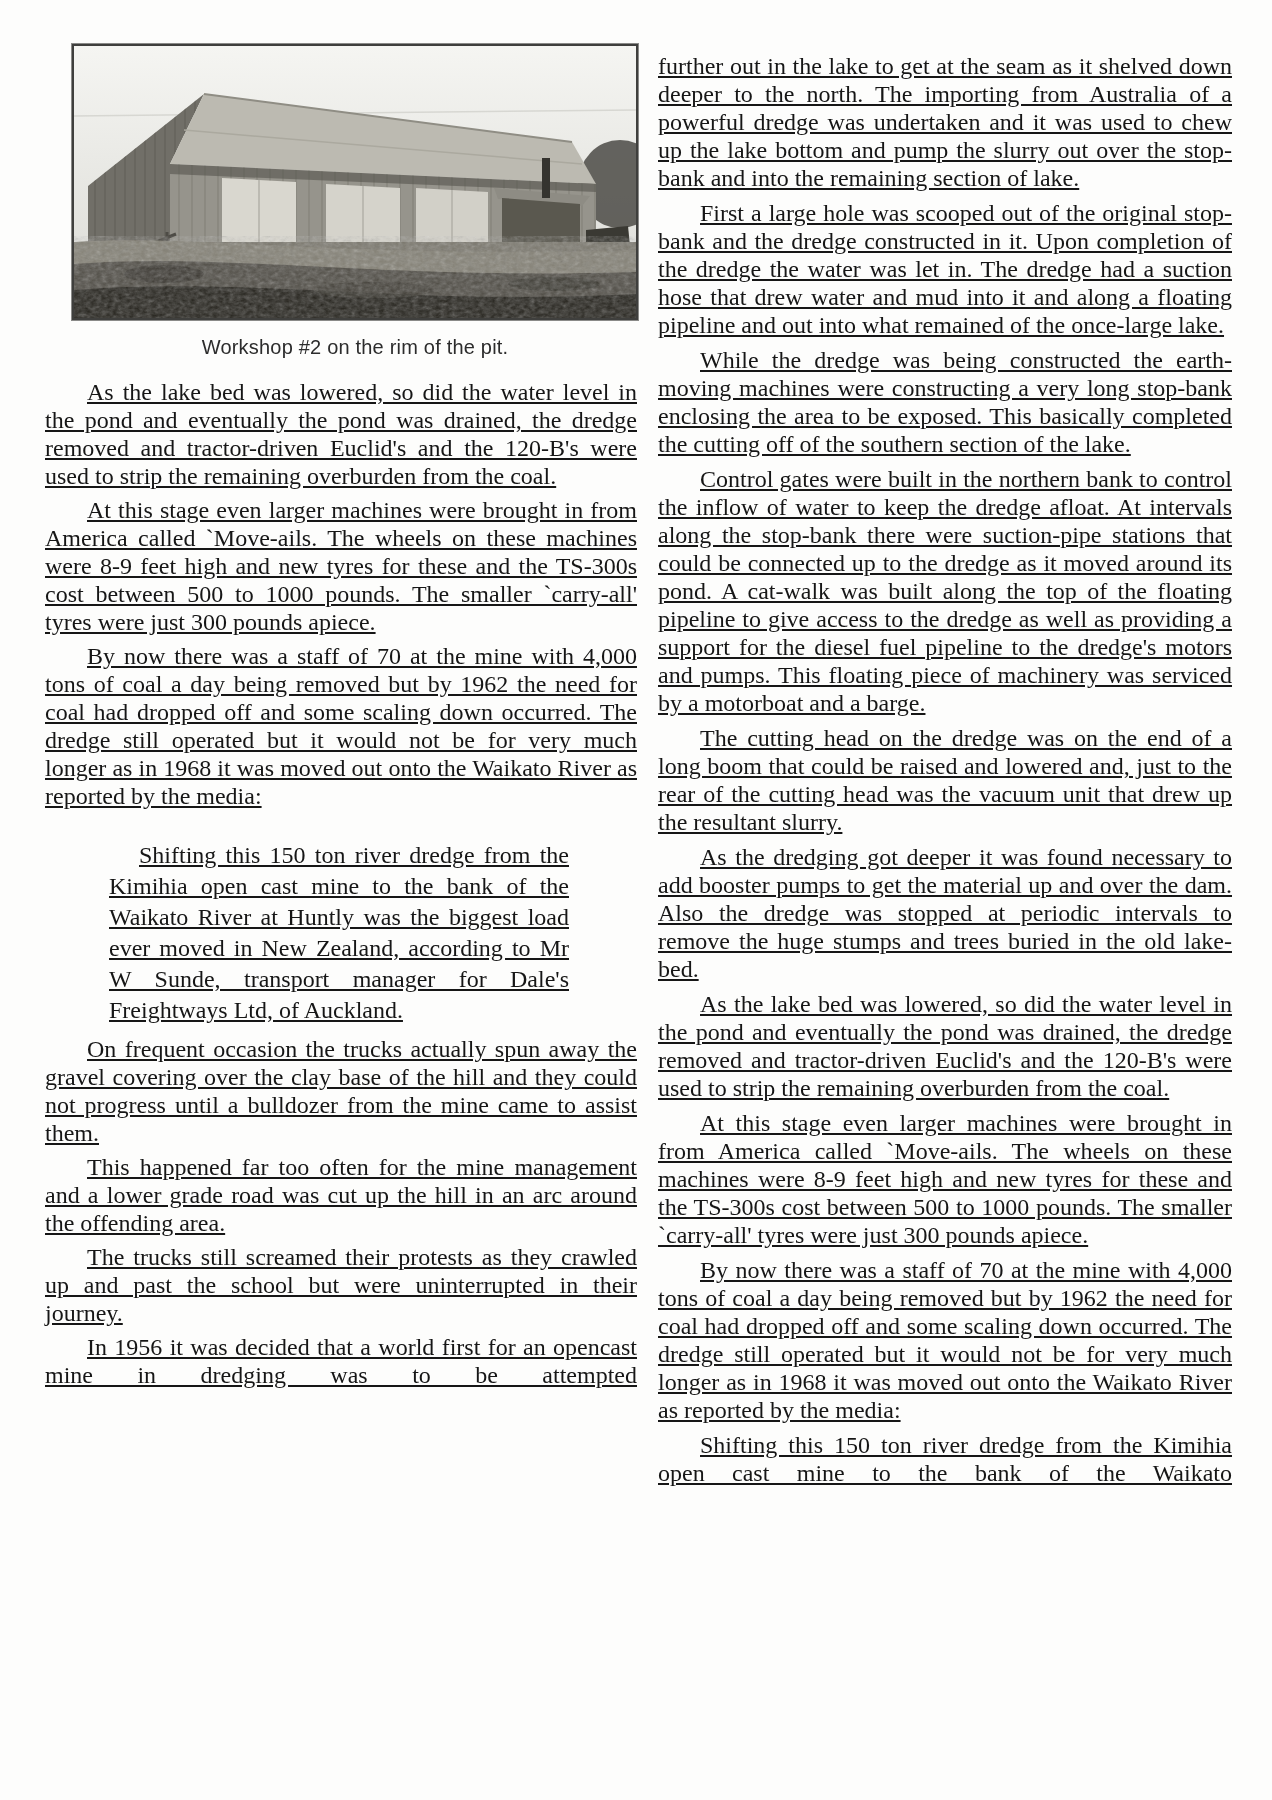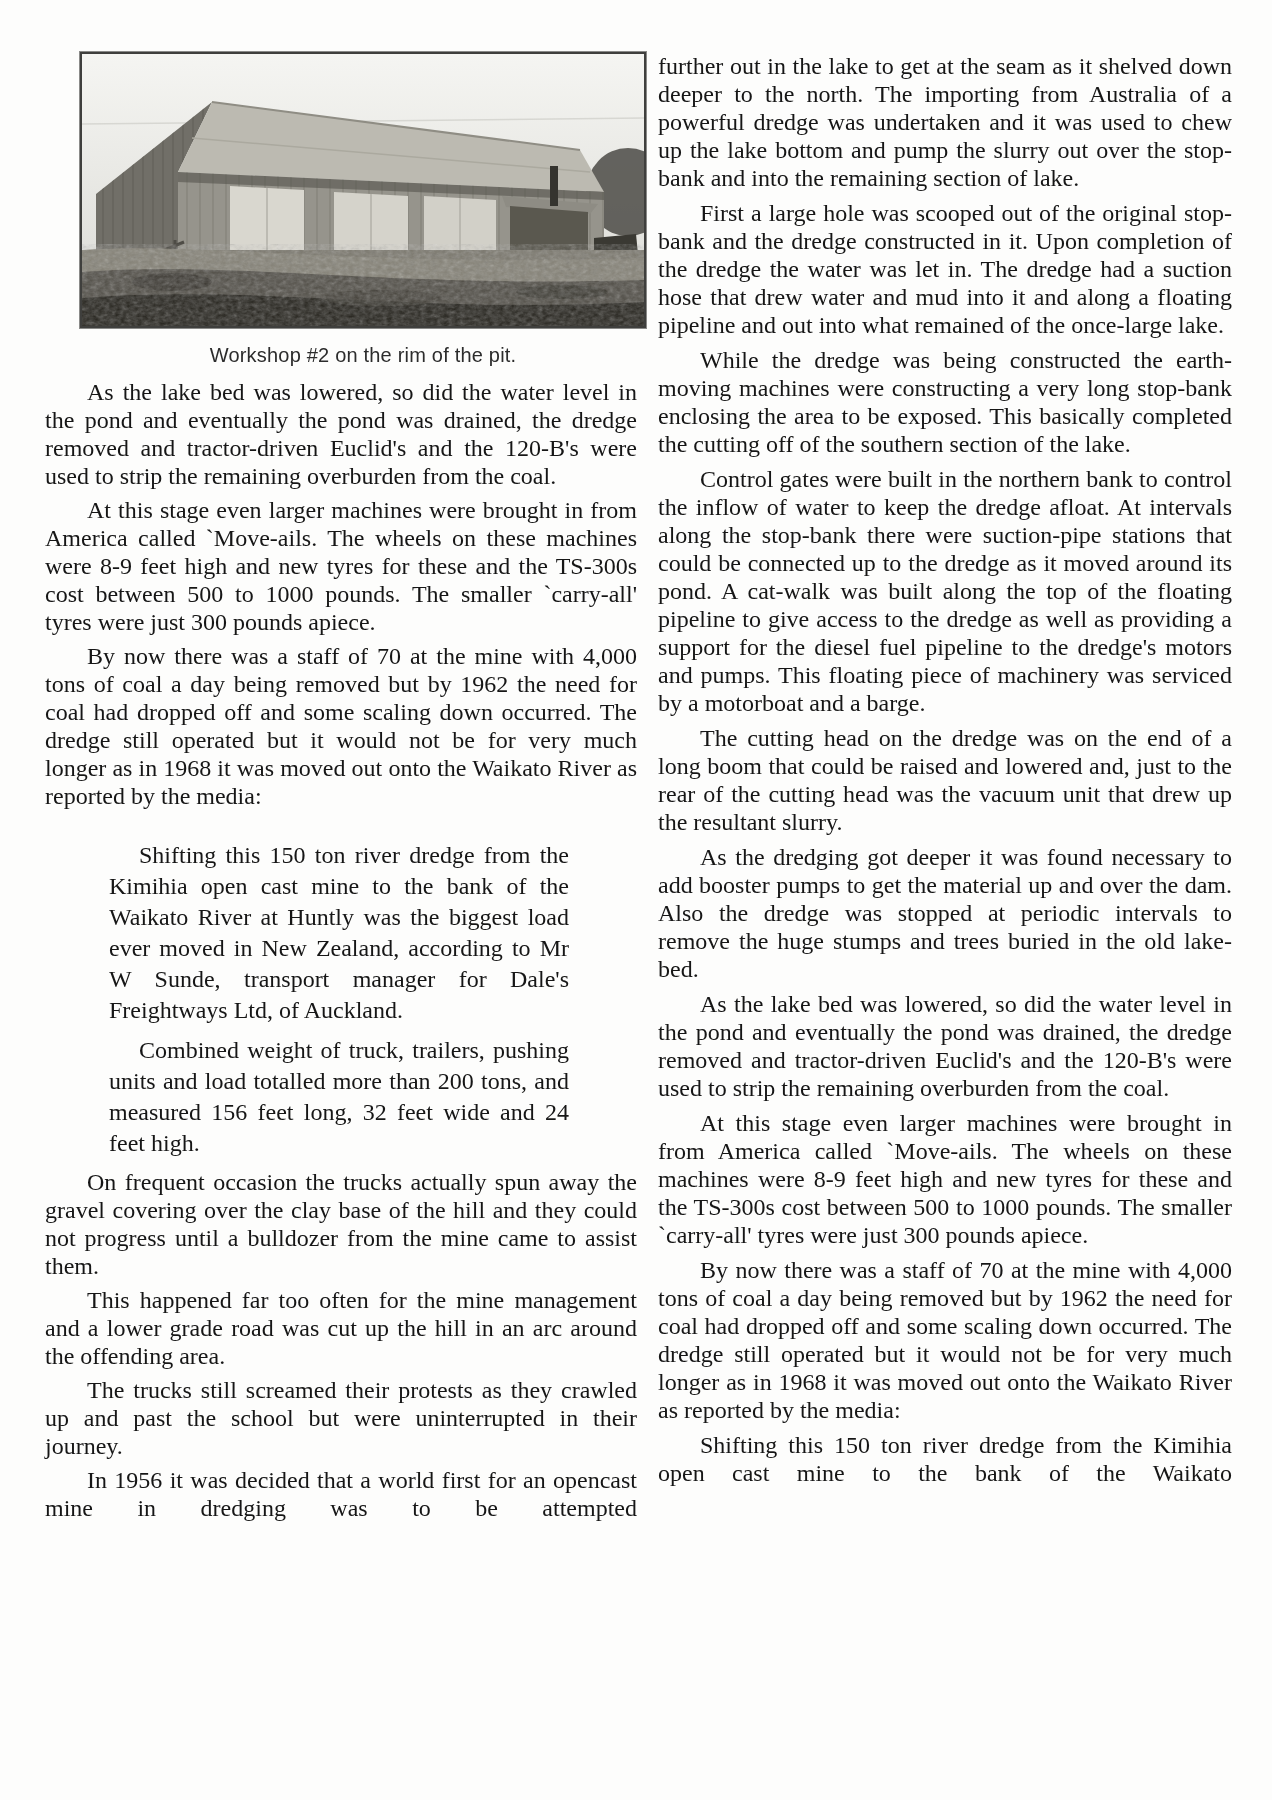--- a/index.html
+++ b/index.html
@@ -25,37 +25,37 @@
     text-align:center;
     font-family:"Liberation Sans","DejaVu Sans",sans-serif;
     font-size:20px;
     color:#2c2c2c;
     letter-spacing:.2px;
   }
   
   .col{position:absolute;font-size:24px;line-height:28px;text-align:justify;}
   .col-left {left:45px; top:378px;width:592px;}
   .col-right{left:658px;top:52px; width:574px;}
-  p.para{margin:0 0 6px 0;text-indent:42px;}
+  p.para{margin:0 0 6px 0;text-indent:42px;text-decoration:underline;}
   .col-right p.para{margin-bottom:7px;}
   p.noindent{text-indent:0;}
   p.justify-last{text-align-last:justify;}
   .quote{margin:30px 0 4px 0;}
   .quote p.para{
     margin:0 68px 9px 64px;
     line-height:31px;
     text-indent:30px;
   }
 </style>
 </head>
 <body>
 
 <div class="page">
 
-  <figure class="figure" style="margin:12px;padding-left:16px;">
+  <figure class="figure" style="margin:4px;padding-left:16px;">
     <div class="photo-frame">
       <svg viewBox="0 0 562 272" xmlns="http://www.w3.org/2000/svg">
         <defs>
           <linearGradient id="sky" x1="0" y1="0" x2="0" y2="1">
             <stop offset="0" stop-color="#f5f5f2"></stop>
               <stop offset="1" stop-color="#e0e0db"></stop>
           </linearGradient>
           <pattern id="planks" width="13" height="12" patternUnits="userSpaceOnUse">
             <rect width="13" height="12" fill="none"></rect>
             <line x1="1" y1="0" x2="1" y2="12" stroke="#757369" stroke-width="1.2"></line>
@@ -121,21 +121,20 @@
     </div>
     <figcaption class="caption">Workshop #2 on the rim of the pit.</figcaption>
   </figure>
 
   <div class="col col-left">
     <p class="para">As the lake bed was lowered, so did the water level in the pond and eventually the pond was drained, the dredge removed and tractor-driven Euclid's and the 120-B's were used to strip the remaining overburden from the coal.</p>
     <p class="para">At this stage even larger machines were brought in from America called `Move-ails. The wheels on these machines were 8-9 feet high and new tyres for these and the TS-300s cost between 500 to 1000 pounds. The smaller `carry-all' tyres were just 300 pounds apiece.</p>
     <p class="para">By now there was a staff of 70 at the mine with 4,000 tons of coal a day being removed but by 1962 the need for coal had dropped off and some scaling down occurred. The dredge still operated but it would not be for very much longer as in 1968 it was moved out onto the Waikato River as reported by the media:</p>
     <div class="quote">
       <p class="para">Shifting this 150 ton river dredge from the Kimihia open cast mine to the bank of the Waikato River at Huntly was the biggest load ever moved in New Zealand, according to Mr W Sunde, transport manager for Dale's Freightways Ltd, of Auckland.</p>
-      <p class="para">Combined weight of truck, trailers, pushing units and load totalled more than 200 tons, and measured 156 feet long, 32 feet wide and 24 feet high.</p>
     </div>
     <p class="para">On frequent occasion the trucks actually spun away the gravel covering over the clay base of the hill and they could not progress until a bulldozer from the mine came to assist them.</p>
     <p class="para">This happened far too often for the mine management and a lower grade road was cut up the hill in an arc around the offending area.</p>
     <p class="para">The trucks still screamed their protests as they crawled up and past the school but were uninterrupted in their journey.</p>
     <p class="para justify-last">In 1956 it was decided that a world first for an opencast mine in dredging was to be attempted</p>
   </div>
 
   <div class="col col-right">
     <p class="para noindent">further out in the lake to get at the seam as it shelved down deeper to the north. The importing from Australia of a powerful dredge was undertaken and it was used to chew up the lake bottom and pump the slurry out over the stop-bank and into the remaining section of lake.</p>
     <p class="para">First a large hole was scooped out of the original stop-bank and the dredge constructed in it. Upon completion of the dredge the water was let in. The dredge had a suction hose that drew water and mud into it and along a floating pipeline and out into what remained of the once-large lake.</p>

